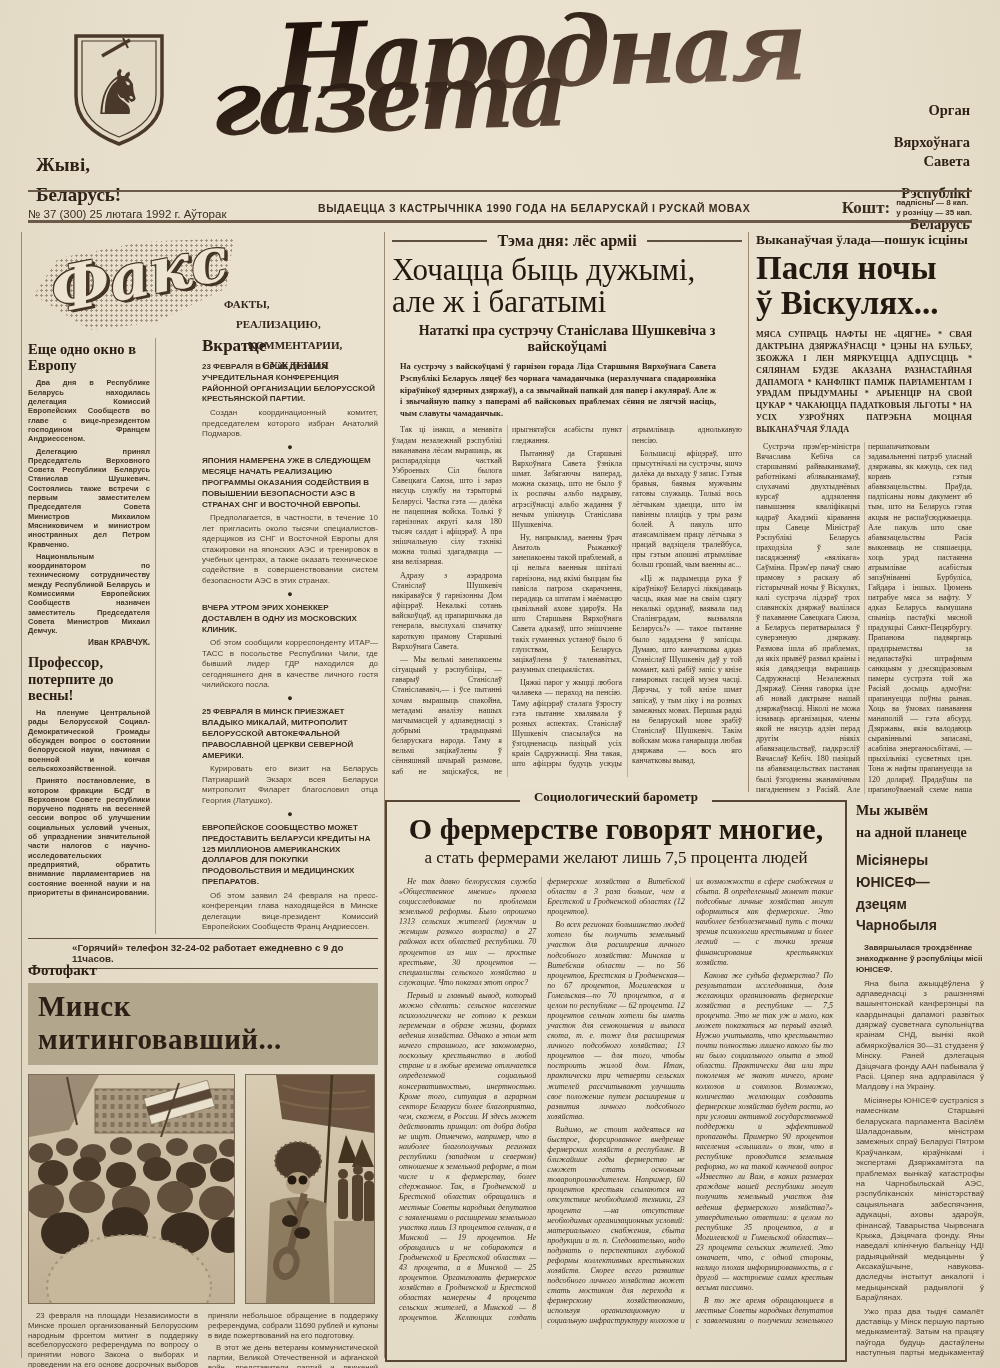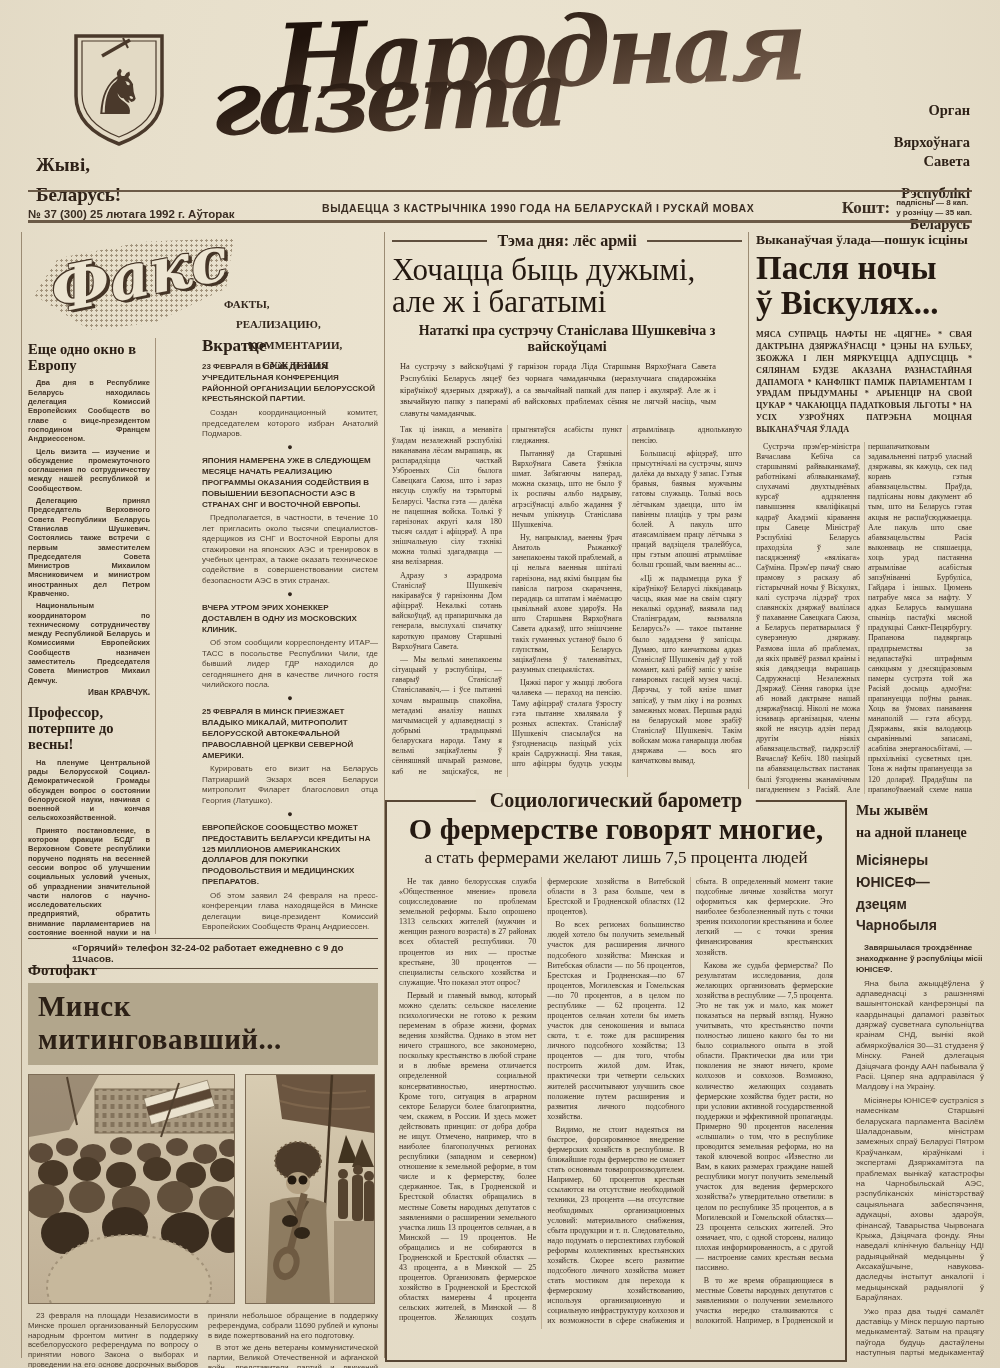--- a/index.html
+++ b/index.html
@@ -17,21 +17,21 @@
   .m1,.m2{font-family:"DejaVu Serif",serif;font-style:italic;font-weight:bold;color:#2d1d14;letter-spacing:-4px;line-height:1;}
   .m1{font-size:96px;margin-left:72px;}
   .m2{font-size:90px;margin-top:-52px;margin-left:6px;}
   @supports (-webkit-background-clip:text){
     .m1,.m2{background:linear-gradient(168deg,#1f130c 15%,#4a372a 55%,#7b6352 95%);
             -webkit-background-clip:text;background-clip:text;color:transparent;}
   }
   .organ{position:absolute;left:843px;top:88px;width:140px;font-weight:bold;font-size:14.5px;line-height:1.3;color:#2f2218;}
   .organ p{margin:13px;text-align:right;}
   .issue-row{position:absolute;left:28px;top:196px;width:944px;display:flex;justify-content:space-between;align-items:center;}
-  .issue{font-family:"Liberation Sans",sans-serif;font-weight:bold;font-size:11.5px;margin-top:12px;}
+  .issue{font-family:"Liberation Sans",sans-serif;font-weight:normal;font-size:11.5px;margin-top:12px;}
   .published{font-family:"Liberation Sans",sans-serif;font-weight:bold;font-size:10.5px;letter-spacing:0.6px;}
   .price{display:flex;align-items:center;}
   .price-label{font-weight:bold;font-size:17px;margin-right:6px;}
   .price-lines{font-family:"Liberation Sans",sans-serif;font-weight:bold;font-size:8px;line-height:1.25;}
   .price-lines p{margin:0;}
 
   
   .left-col{position:absolute;left:28px;top:232px;width:350px;height:1128px;}
   .fax-row{position:absolute;top:0;left:0;right:0;height:102px;}
   .fax-dots{position:absolute;left:6px;top:6px;width:200px;height:92px;
@@ -75,43 +75,43 @@
   .caption-cols{columns:2;column-gap:10px;column-fill:auto;height:76px;overflow:hidden;margin-top:7px;
       font-family:"Liberation Sans",sans-serif;font-size:7.7px;line-height:1.27;text-align:justify;color:#473a2c;}
   .caption-cols p{text-indent:8px;}
 
   
   .mid-article{position:absolute;left:392px;top:232px;width:350px;height:562px;overflow:hidden;}
   .kicker{display:flex;align-items:center;gap:10px;font-weight:bold;font-size:16px;color:#2c2016;}
   .kicker::before,.kicker::after{content:"";flex:1;height:1.5px;background:#5f4f3e;}
   .army-title{text-align:left;font-weight:normal;font-size:31px;line-height:1.04;color:#241911;margin-top:4px;}
   .army-sub{text-align:center;font-weight:bold;font-size:14px;margin:5px 0 6px;color:#2c2016;}
-  .army-lead{font-weight:normal;font-size:8.4px;line-height:1.38;text-align:justify;padding:0 26px 0 8px;color:#33261b;}
+  .army-lead{font-weight:bold;font-size:8.4px;line-height:1.38;text-align:justify;padding:0 26px 0 8px;color:#33261b;}
   .army-body{margin-top:6px;columns:3;column-gap:10px;column-fill:auto;column-rule:1px solid #bcac91;height:352px;overflow:hidden;
       font-size:8px;line-height:1.27;text-align:justify;}
   .army-body p{text-indent:8px;}
 
   
   .right-article{position:absolute;left:756px;top:232px;width:216px;height:562px;overflow:hidden;}
   .visk-kicker{font-weight:bold;font-size:13.5px;color:#2c2016;}
   .visk-title{font-weight:bold;font-size:33px;line-height:1.06;color:#241911;margin-top:3px;}
   .visk-lead{font-weight:bold;font-size:8.2px;line-height:1.45;text-align:justify;margin:8px 0 6px;color:#33261b;}
   .visk-body{columns:2;column-gap:8px;column-fill:auto;column-rule:1px solid #bcac91;height:368px;overflow:hidden;
       font-size:8px;line-height:1.26;text-align:justify;}
   .visk-body p{text-indent:7px;}
 
   
   .socio-box{position:absolute;left:385px;top:800px;width:462px;height:562px;border:2px solid #574634;
       padding:12px 12px 6px;box-sizing:border-box;}
   .socio-kicker{position:absolute;top:-13px;left:50%;transform:translateX(-50%);background:#e8e0cc;
-      padding:0 14px;font-weight:bold;font-size:20px;white-space:nowrap;color:#2c2016;}
+      padding:0 14px;font-weight:bold;font-size:13px;white-space:nowrap;color:#2c2016;}
   .socio-t1{text-align:center;font-weight:bold;font-size:30px;line-height:1;color:#241911;}
   .socio-t2{text-align:center;font-weight:normal;font-size:17px;margin-top:4px;color:#241911;}
   .socio-body{margin-top:9px;columns:3;column-gap:11px;column-fill:auto;column-rule:1px solid #bcac91;height:452px;overflow:hidden;
-      font-size:8px;line-height:1.26;text-align:justify;}
+      font-size:8px;line-height:1.26;text-align:justify;font-style:italic;}
   .socio-body p{text-indent:8px;}
 
   
   .unicef{position:absolute;left:856px;top:800px;width:128px;height:560px;overflow:hidden;}
   .uni-head{font-weight:bold;font-size:14px;line-height:1.55;color:#2c2016;}
   .uni-head p{margin:0;}
   .uni-title{font-family:"Liberation Sans",sans-serif;font-weight:bold;font-size:14px;line-height:1.55;margin:7px 0 6px;color:#33271d;}
   .uni-title p{margin:0;}
   .uni-lead p{font-family:"Liberation Sans",sans-serif;font-weight:bold;font-size:8px;line-height:1.35;text-indent:8px;color:#3c2f23;}
   .uni-body p{font-family:"Liberation Sans",sans-serif;font-size:8px;line-height:1.3;text-align:justify;text-indent:8px;color:#4a3c2e;}
@@ -178,21 +178,20 @@
 
     <div class="subrule"></div>
 
     <div class="lc-grid">
       <div class="lc-left">
 
         <div>
           <h3 class="small-title">Еще одно окно в Европу</h3>
           <div>
               <p>Два дня в Республике Беларусь находилась делегация Комиссий Европейских Сообществ во главе с вице-президентом господином Францем Андриессеном.</p>
-              <p>Цель визита — изучение и обсуждение промежуточного соглашения по сотрудничеству между нашей республикой и Сообществом.</p>
               <p>Делегацию принял Председатель Верховного Совета Республики Беларусь Станислав Шушкевич. Состоялись также встречи с первым заместителем Председателя Совета Министров Михаилом Мясниковичем и министром иностранных дел Петром Кравченко.</p>
               <p>Национальным координатором по техническому сотрудничеству между Республикой Беларусь и Комиссиями Европейских Сообществ назначен заместитель Председателя Совета Министров Михаил Демчук.</p>
             </div>
           <div class="lc-byline">Иван КРАВЧУК.</div>
         </div>
 
         <div>
           <h3 class="small-title">Профессор, потерпите до весны!</h3>
           <div>
               <p>На пленуме Центральной рады Белорусской Социал-Демократической Громады обсужден вопрос о состоянии белорусской науки, начиная с военной и кончая сельскохозяйственной.</p>

